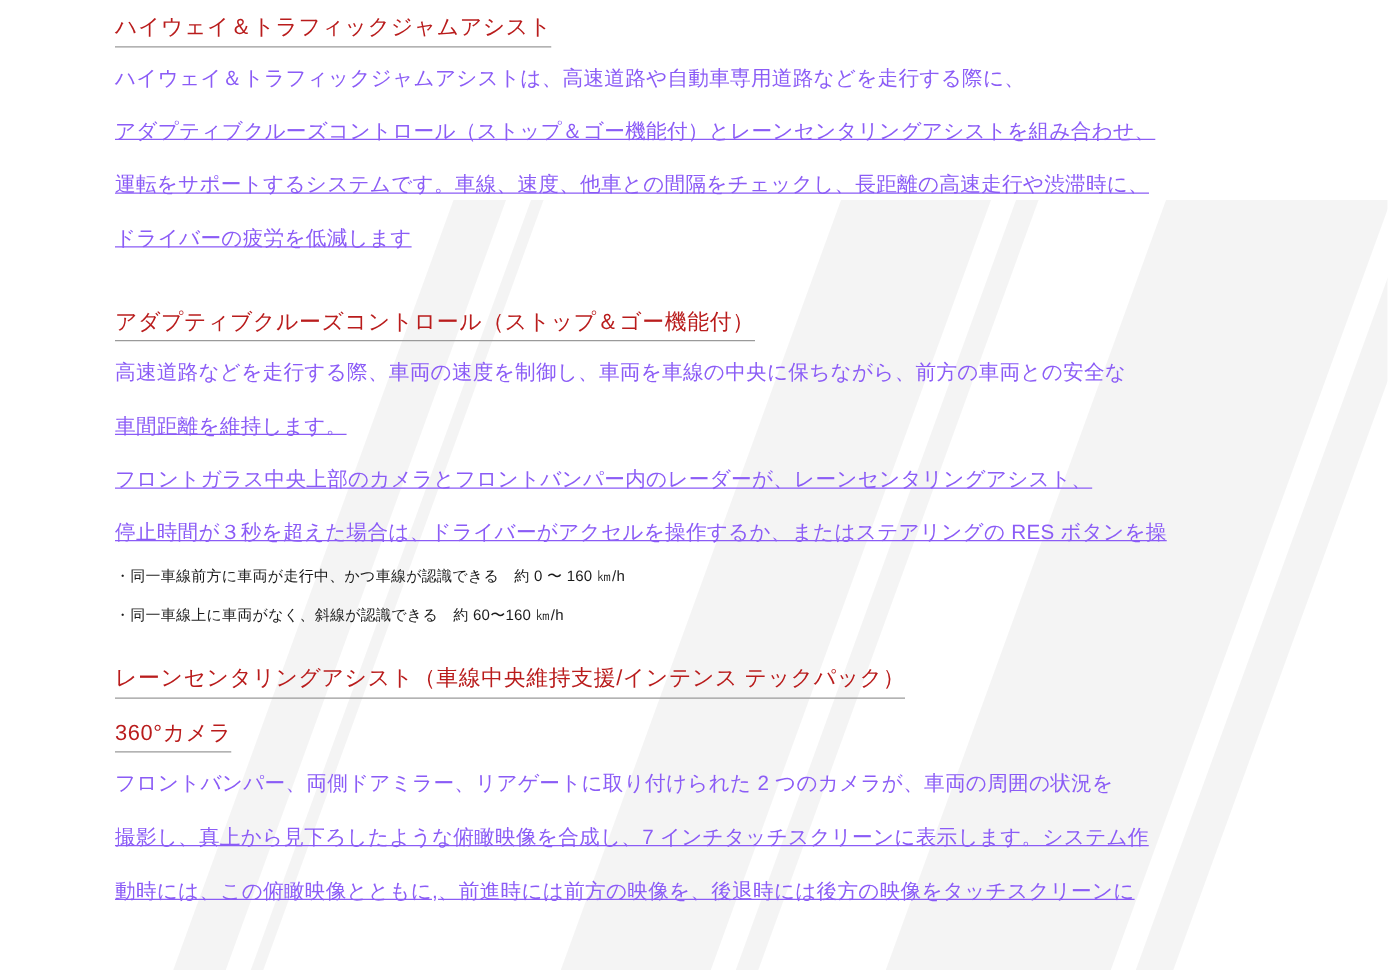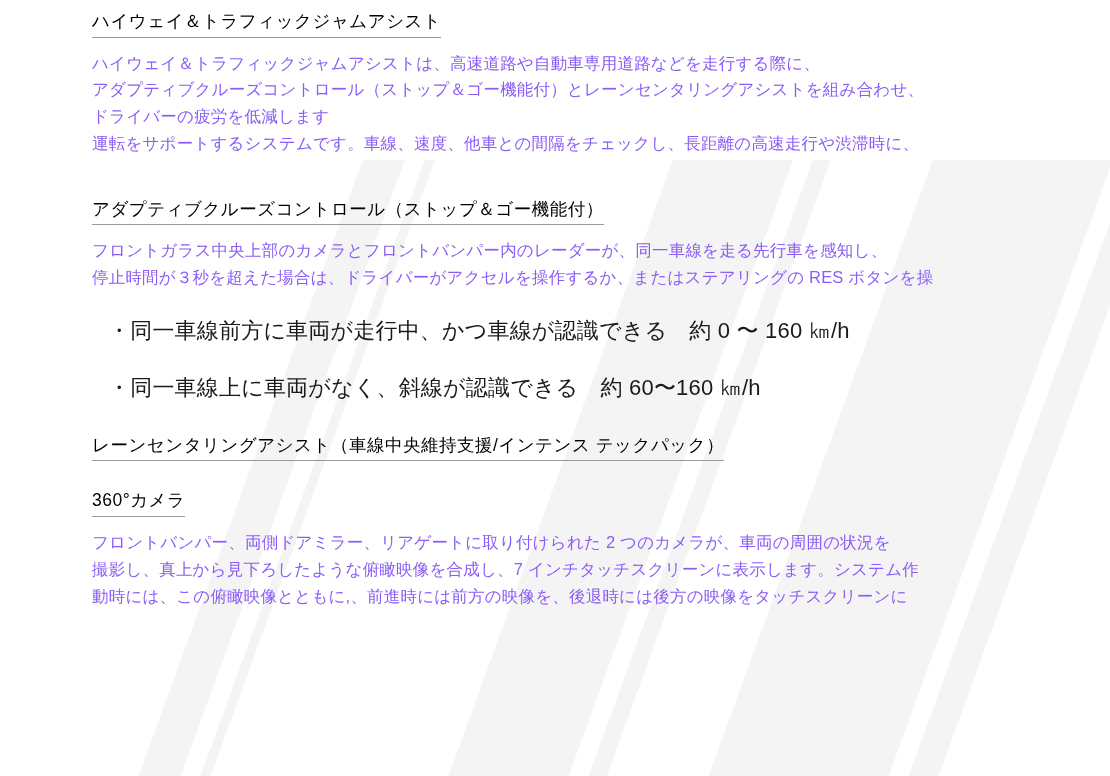--- a/index.html
+++ b/index.html
@@ -31,59 +31,59 @@
   #page {
     position: relative;
     z-index: 1;
     padding: 10px 40px 0 92px;
     box-sizing: border-box;
     width: 1110px;
   }
   h2.section-title {
     font-size: 17.5px;
     font-weight: 400;
-    color: #000000;
+    color: #b91c1c;
     margin: 0;
     padding: 0 0 3px 0;
     letter-spacing: 0.5px;
     display: inline-block;
     border-bottom: 1px solid #9a9a9a;
     line-height: 1.35;
   }
   .title-wrap {
     margin: 0 0 12px 0;
   }
   .title-wrap.second  { margin-top: 41px; }
   .title-wrap.third   { margin-top: 28px; }
-  .title-wrap.fourth  { margin-top: 28px; }
+  .title-wrap.fourth  { margin-top: 16px; }
 
   p.body-text {
     font-size: 16.5px;
     line-height: 1.62;
     margin: 0 0 0 0;
     color: #8b5cf6;
     letter-spacing: 0.2px;
   }
   p.body-text + p.body-text {
-    margin-top: 0;
+    margin-top: 16px;
+    text-decoration: underline;
   }
   .para-block {
     margin-bottom: 4px;
   }
   .spaced {
     letter-spacing: 2.4px;
   }
   .spaced-lite {
     letter-spacing: 1.0px;
   }
   .bullet-line {
-    font-size: 22px;
+    font-size: 12px;
     line-height: 1.62;
     letter-spacing: 0.2px;
-    margin-left: 16px;
   }
 </style>
 </head>
 <body>
 
 <div id="watermark">
   <div class="streak" style="left:250px;  top:160px; width:42px;  height:620px;"></div>
   <div class="streak" style="left:312px;  top:160px; width:10px;  height:620px;"></div>
   <div class="streak" style="left:560px;  top:160px; width:120px; height:620px;"></div>
   <div class="streak" style="left:700px;  top:160px; width:18px;  height:620px;"></div>
@@ -92,29 +92,31 @@
 </div>
 
 <div id="page">
 
   <div class="title-wrap">
     <h2 class="section-title">ハイウェイ＆トラフィックジャムアシスト</h2>
   </div>
   <div class="para-block">
     <p class="body-text spaced">ハイウェイ＆トラフィックジャムアシストは、高速道路や自動車専用道路などを走行する際に、</p>
     <p class="body-text spaced-lite">アダプティブクルーズコントロール（ストップ＆ゴー機能付）とレーンセンタリングアシストを組み合わせ、</p>
+    <p class="body-text spaced-lite">運転をサポートするシステムです。車線、速度、他車との間隔をチェックし、長距離の高速走行や渋滞時に、</p>
     <p class="body-text spaced-lite">ドライバーの疲労を低減します</p>
-    <p class="body-text spaced-lite">運転をサポートするシステムです。車線、速度、他車との間隔をチェックし、長距離の高速走行や渋滞時に、</p>
   </div>
 
   <div class="title-wrap second">
     <h2 class="section-title">アダプティブクルーズコントロール（ストップ＆ゴー機能付）</h2>
   </div>
   <div class="para-block">
-    <p class="body-text">フロントガラス中央上部のカメラとフロントバンパー内のレーダーが、同一車線を走る先行車を感知し、</p>
+    <p class="body-text">高速道路などを走行する際、車両の速度を制御し、車両を車線の中央に保ちながら、前方の車両との安全な</p>
+    <p class="body-text">車間距離を維持します。</p>
+    <p class="body-text">フロントガラス中央上部のカメラとフロントバンパー内のレーダーが、レーンセンタリングアシスト、</p>
     <p class="body-text">停止時間が３秒を超えた場合は、ドライバーがアクセルを操作するか、またはステアリングの RES ボタンを操</p>
     <p class="bullet-line">・同一車線前方に車両が走行中、かつ車線が認識できる　約 0 〜 160 ㎞/h</p>
     <p class="bullet-line">・同一車線上に車両がなく、斜線が認識できる　約 60〜160 ㎞/h</p>
   </div>
 
   <div class="title-wrap third">
     <h2 class="section-title">レーンセンタリングアシスト（車線中央維持支援/インテンス テックパック）</h2>
   </div>
 
   <div class="title-wrap fourth">

